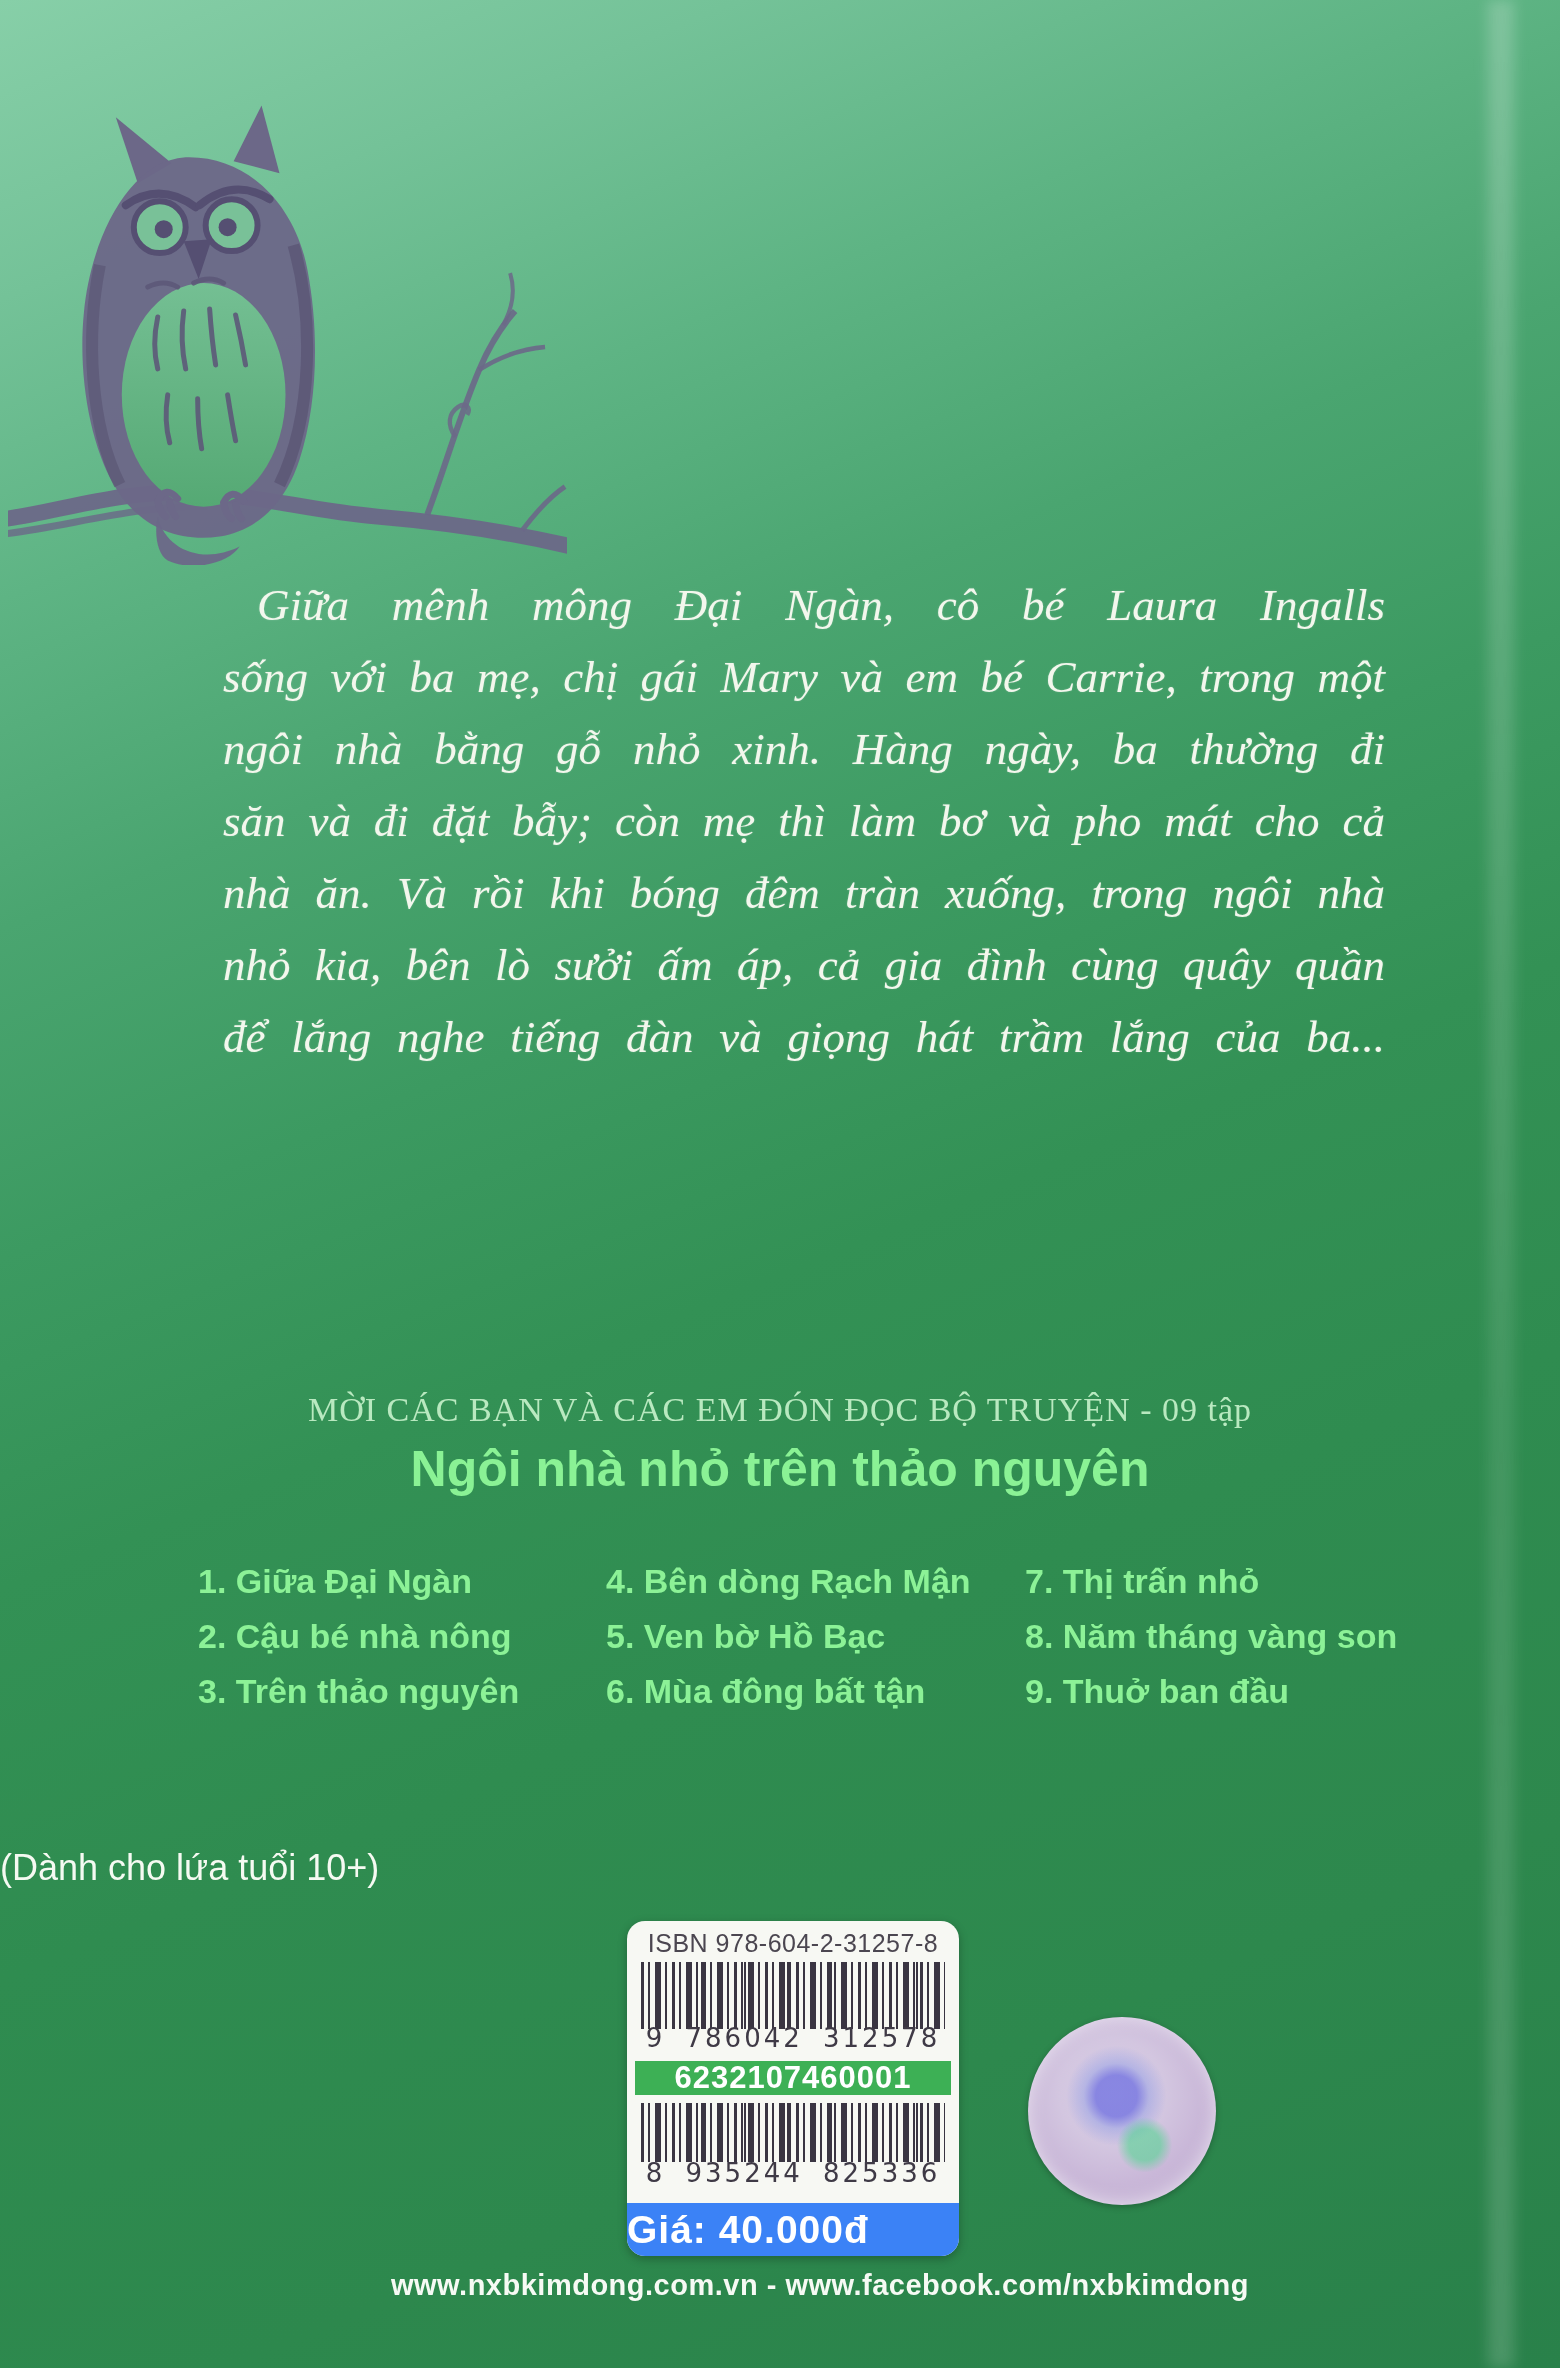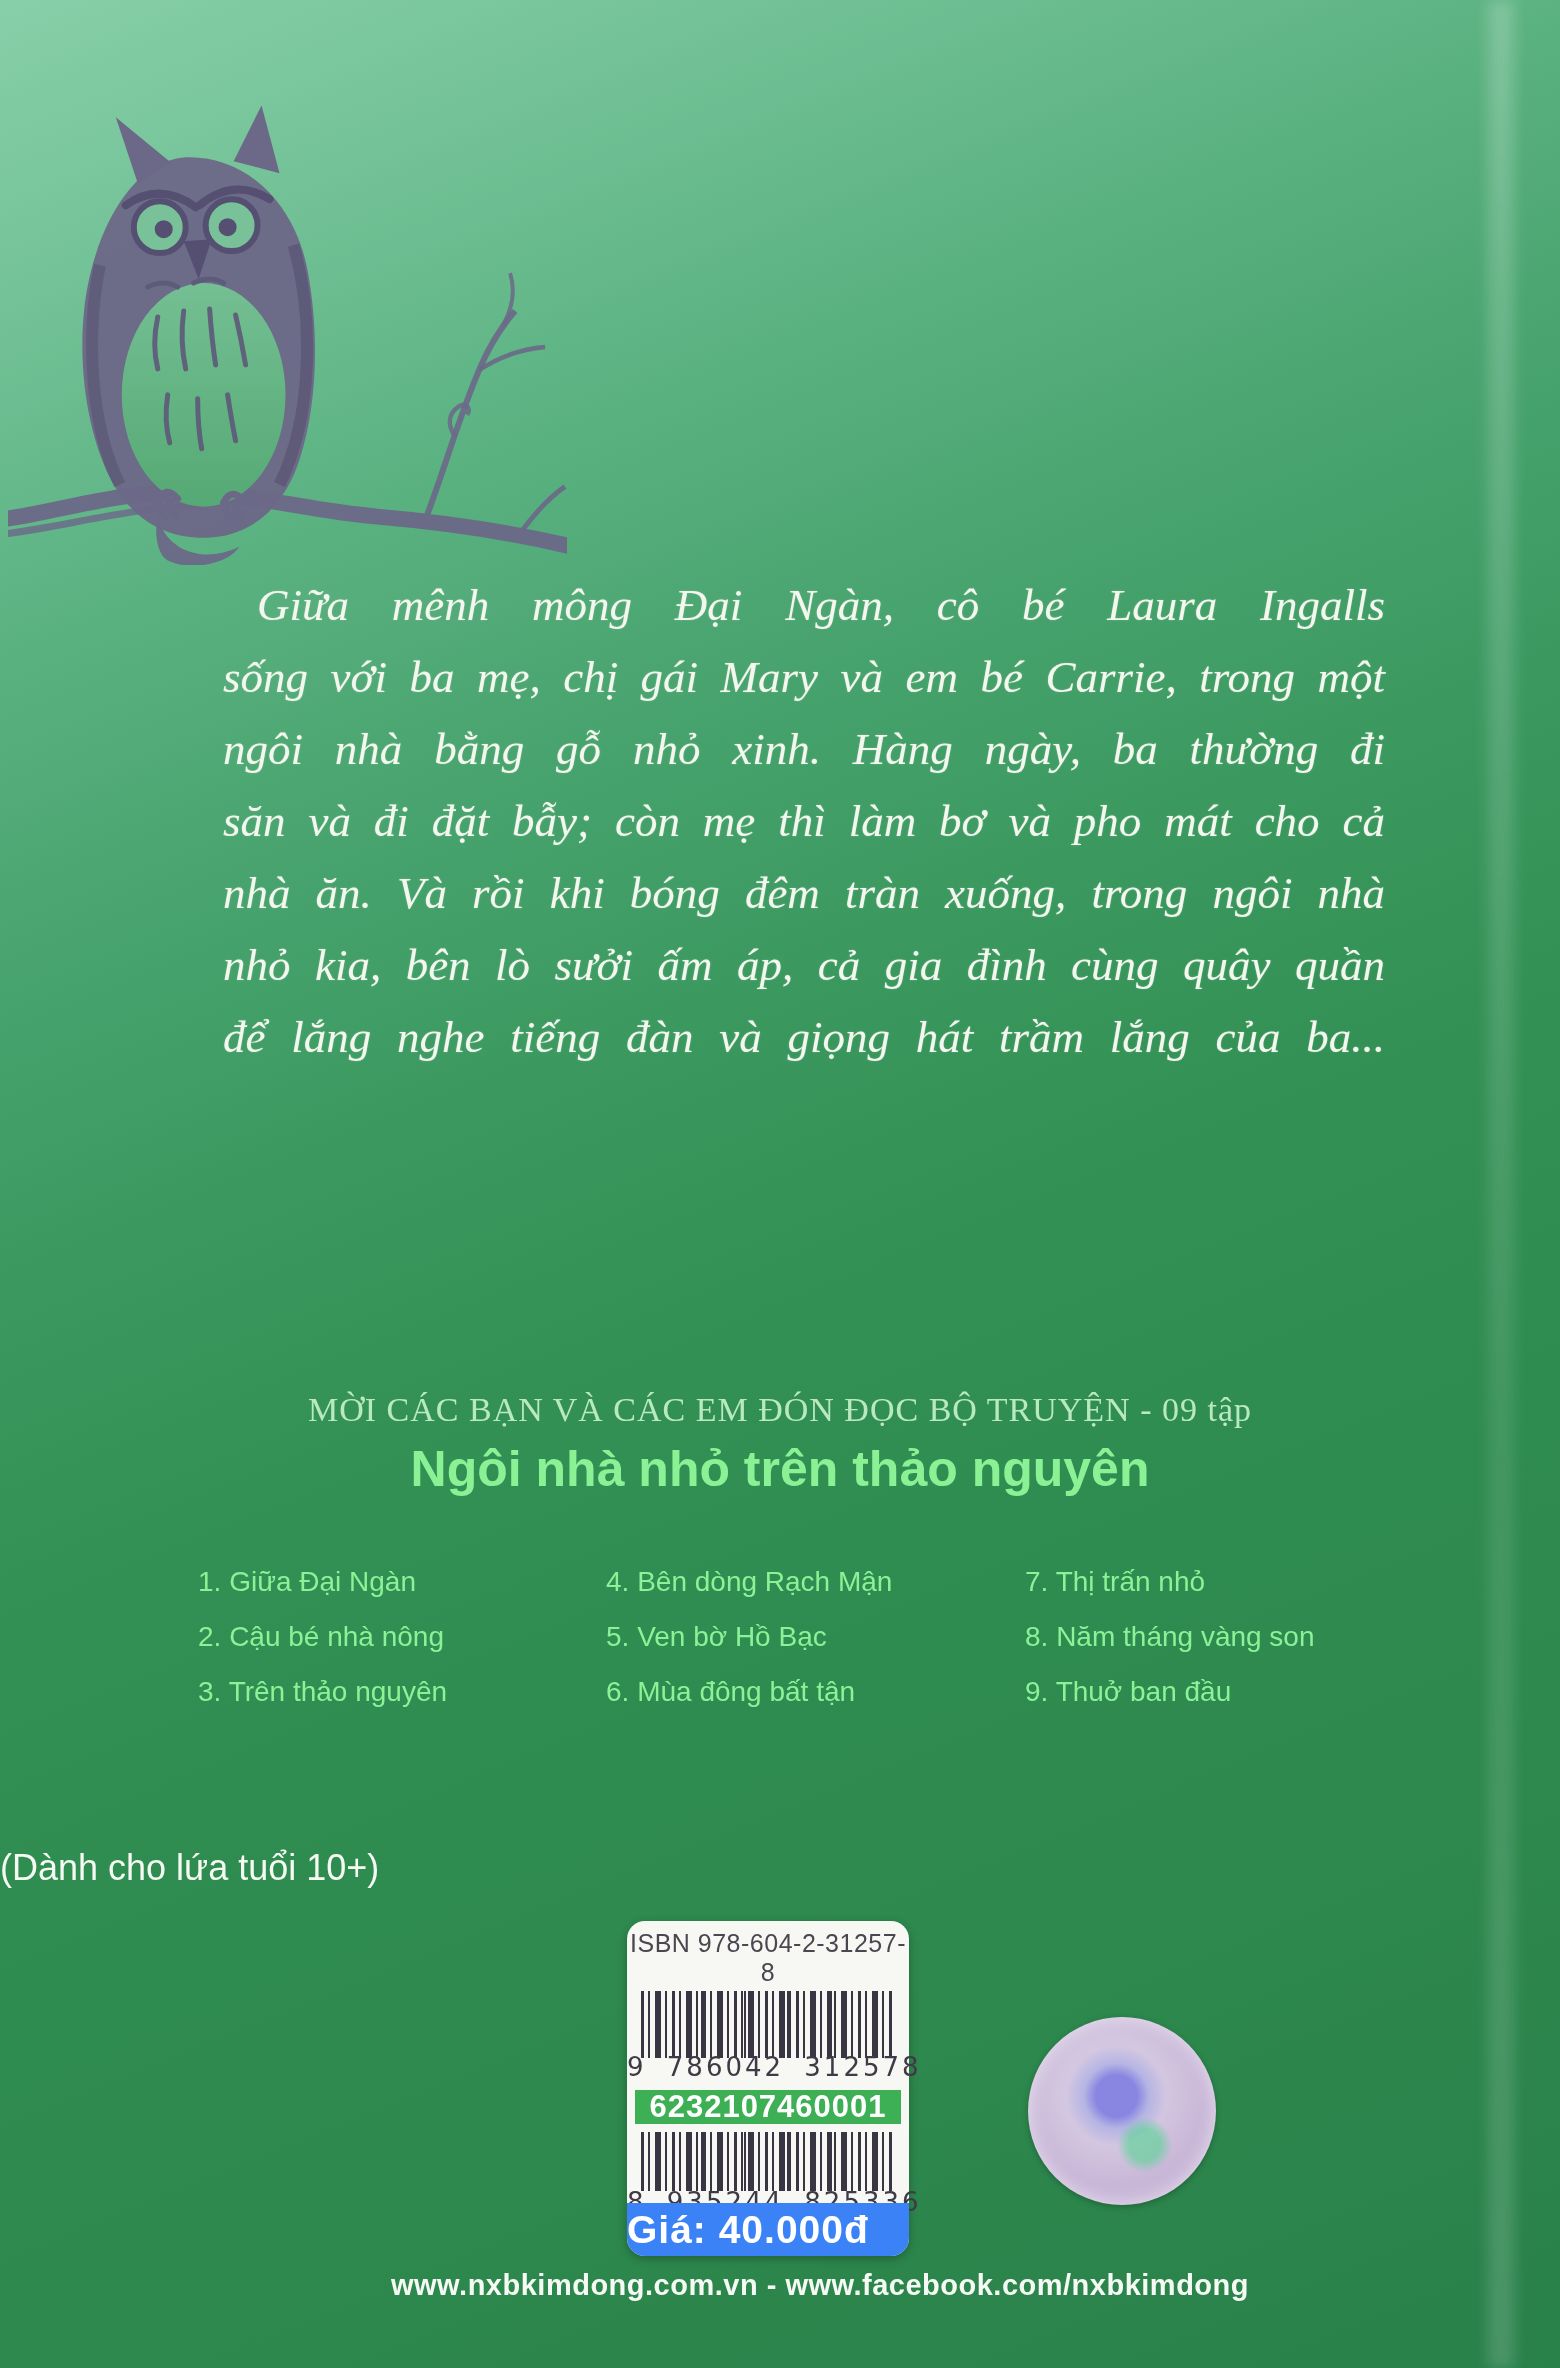--- a/index.html
+++ b/index.html
@@ -33,29 +33,29 @@
   }
   .series-title{
     position:absolute;left:0;top:1440px;width:100%;text-align:center;
     font-size:50px;font-weight:bold;color:#8af295;
   }
   .book-list{position:absolute;left:0;top:1554px;width:100%;height:178px;}
   .col{position:absolute;top:0;}
   .col.c1{left:198px;}
   .col.c2{left:606px;}
   .col.c3{left:1025px;}
-  .book-item{height:55px;line-height:55px;font-size:28px;font-weight:normal;color:#8cf297;white-space:nowrap;}
+  .book-item{height:55px;line-height:55px;font-size:34px;font-weight:bold;color:#8cf297;white-space:nowrap;}
 
   .age-note{
     position:absolute;left:0;top:1847px;width:100%;
     font-size:36px;color:#f5faf2;
   }
 
   .label{
-    position:absolute;left:627px;top:1921px;width:282px;height:335px;
+    position:absolute;left:627px;top:1921px;width:332px;height:335px;
     background:#f7f8f3;border-radius:18px;box-shadow:0 3px 10px rgba(0,0,0,.28);
   }
   .isbn{margin-top:8px;text-align:center;font-size:25px;letter-spacing:0.5px;color:#4b4650;}
   .bc{
     margin:4px 14px 0;height:67px;
     background-image:
       repeating-linear-gradient(90deg,transparent 0 17px,#3a3542 17px 19px,transparent 19px 43px),
       repeating-linear-gradient(90deg,#3a3542 0 3px,transparent 3px 7px,#3a3542 7px 9px,transparent 9px 14px,#3a3542 14px 20px,transparent 20px 24px,#3a3542 24px 26px,transparent 26px 31px);
   }
   .bc.bc2{height:59px;margin-top:8px;}

